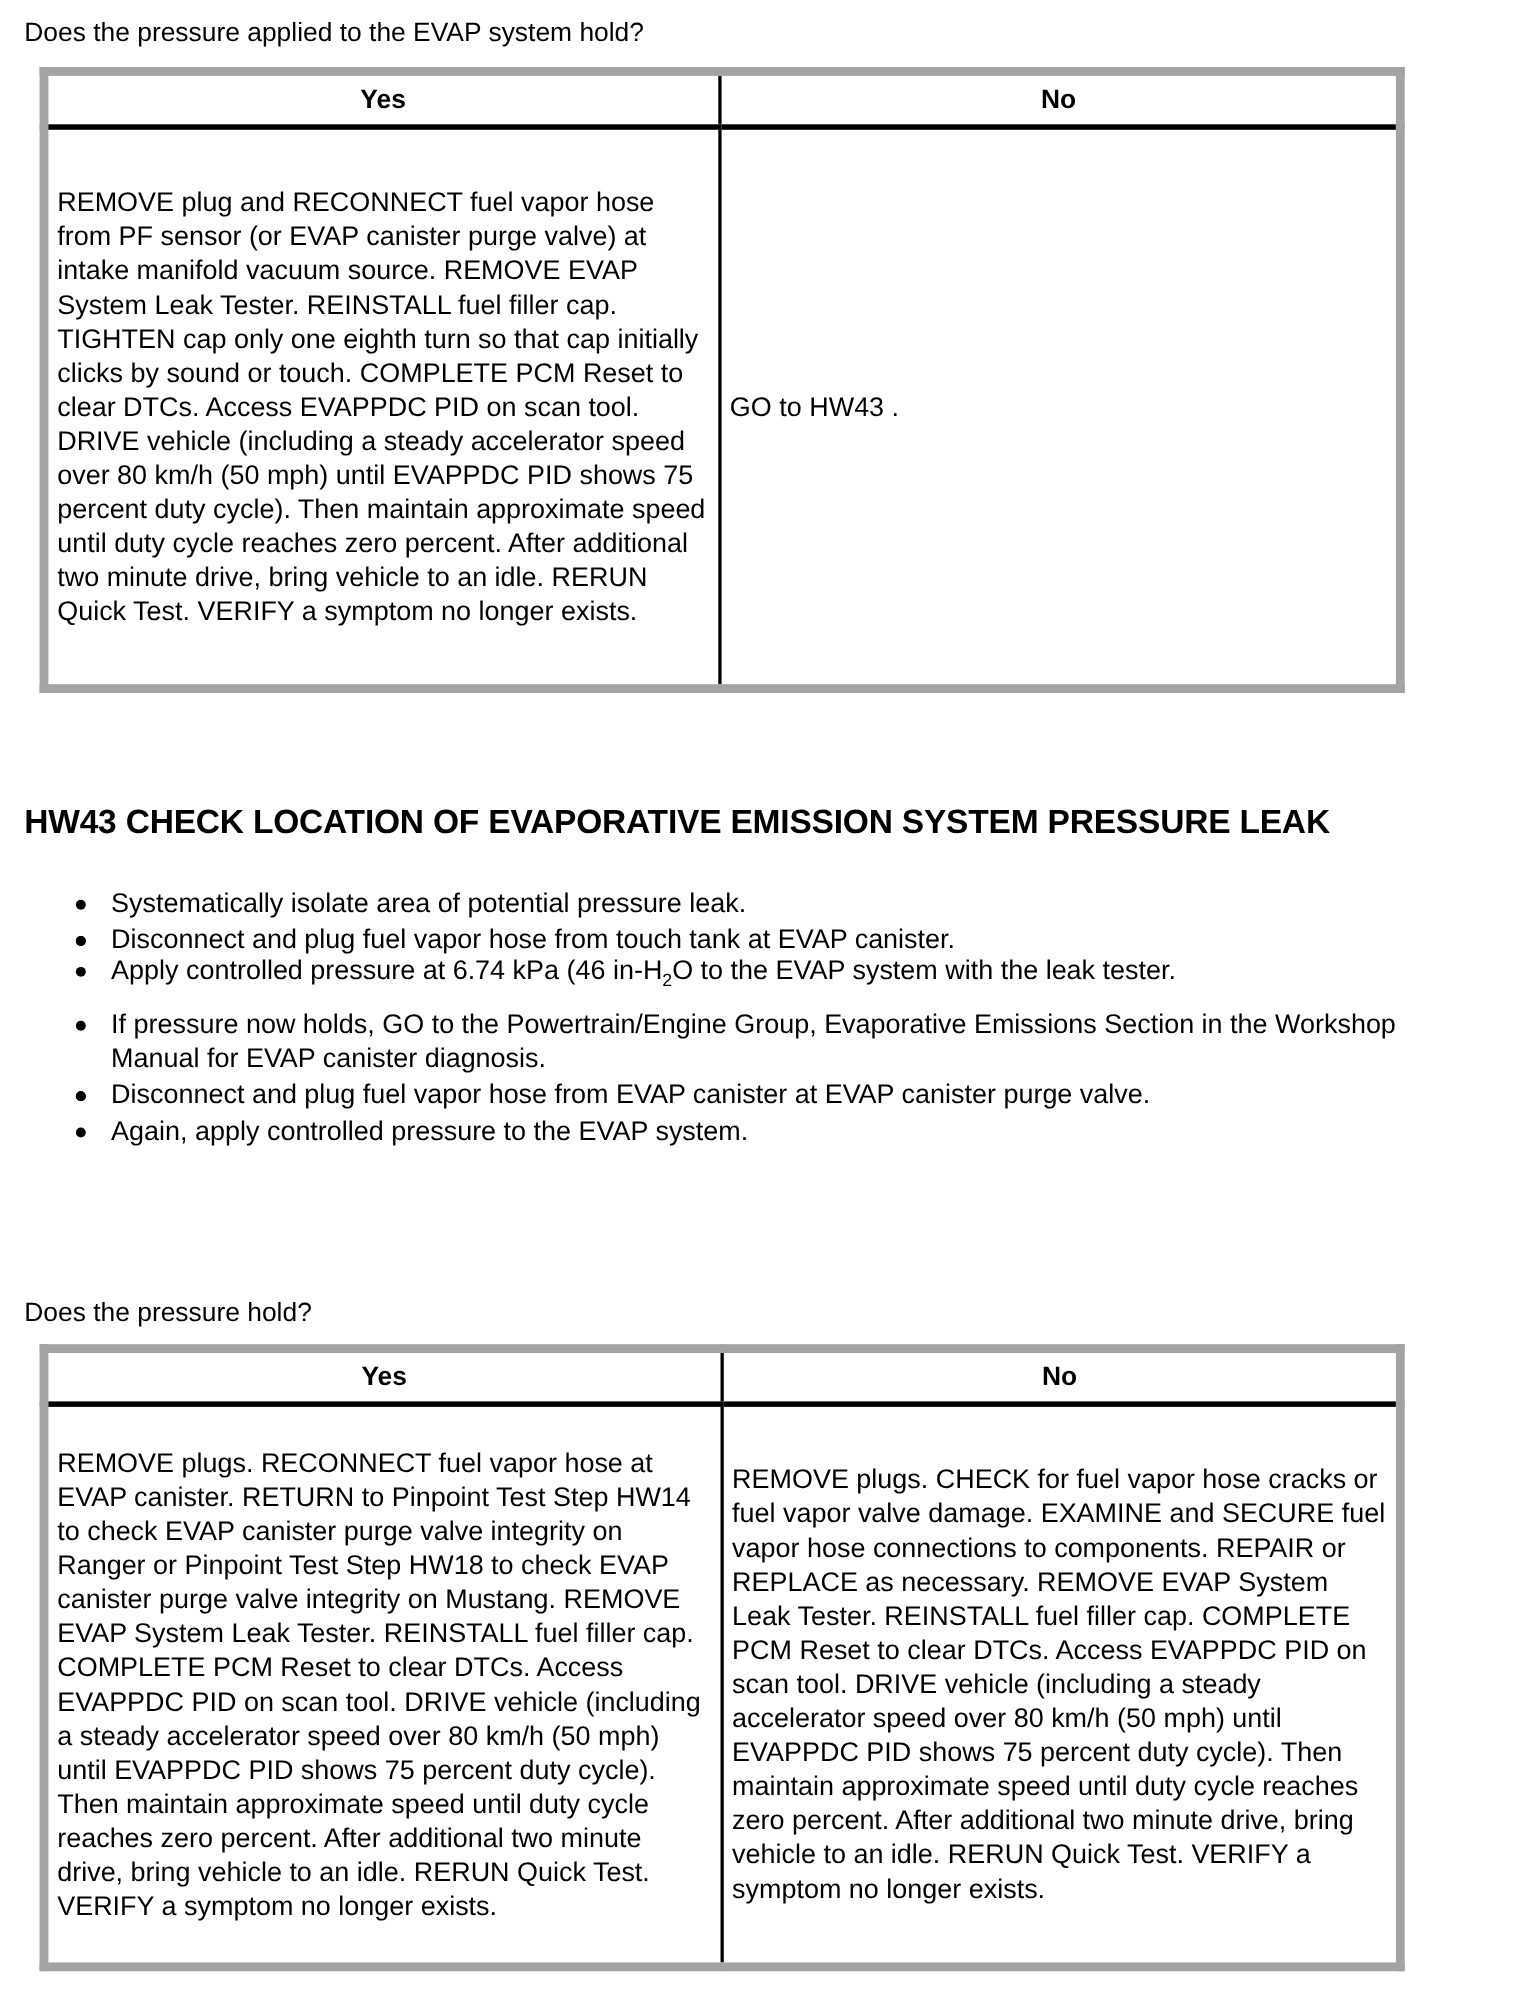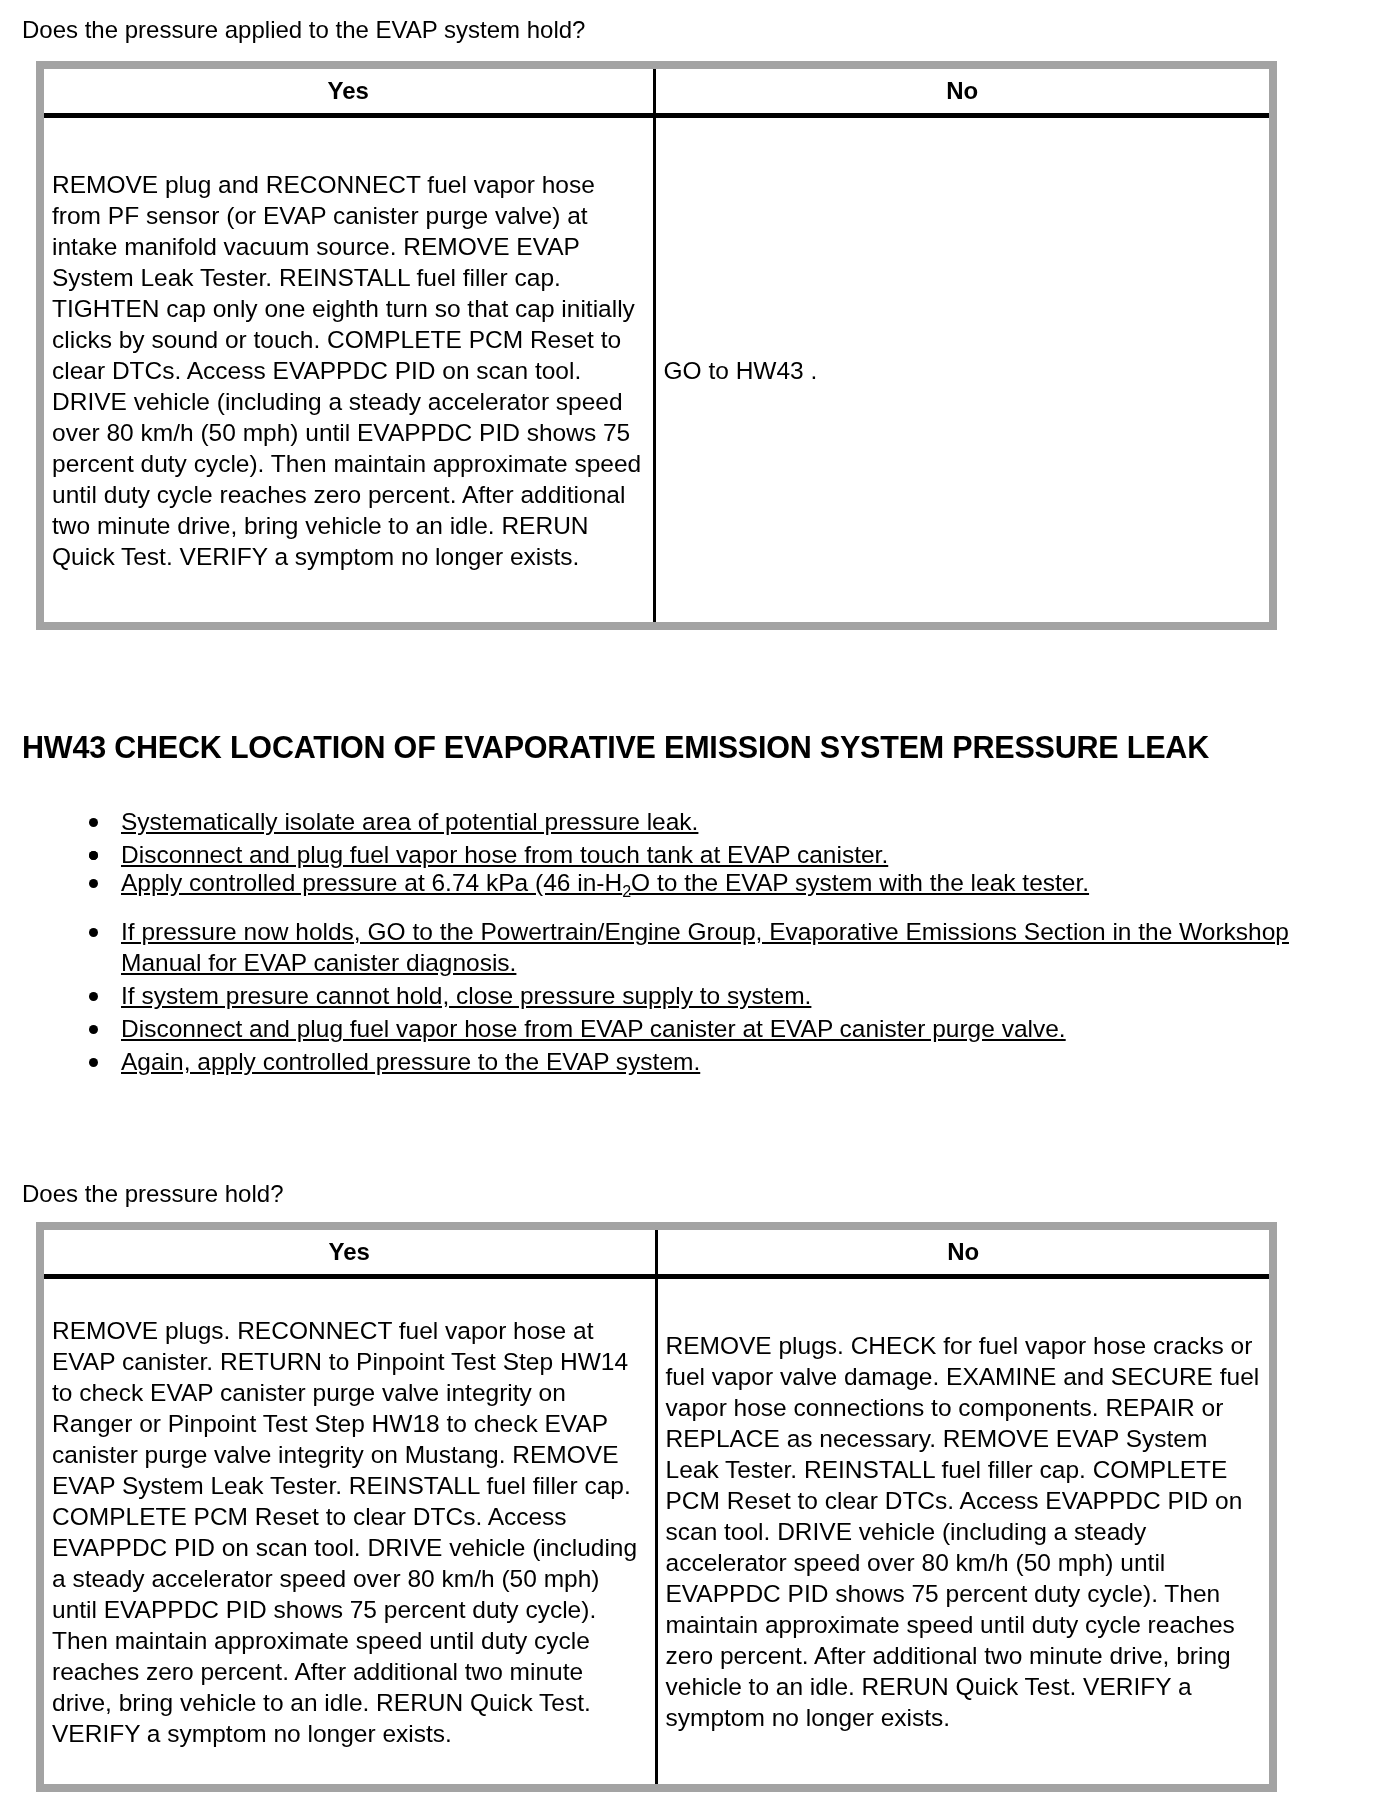--- a/index.html
+++ b/index.html
@@ -20,22 +20,22 @@
     }
     table.yn td {
       font-size: 24.5px; line-height: 31px; border: 3px solid #000;
       padding: 2px 6px 2px 8px; vertical-align: middle; text-align: left;
     }
     .heading {
       position: absolute; left: 22px; top: 730px; margin: 0;
       font-weight: bold; font-size: 30.5px; letter-spacing: -0.2px;
     }
     ul.steps {
-      position: absolute; left: 76px; top: 806px; margin: 0; padding: 0;
-      list-style: none; width: 1290px; text-decoration: underline;
+      position: absolute; left: 56px; top: 806px; margin: 0; padding: 0;
+      list-style: none; width: 1290px;
     }
     ul.steps li {
       position: relative; padding-left: 45px; font-size: 24.5px; line-height: 31px;
     }
     ul.steps li .bullet {
       position: absolute; left: 13px; top: 12px; width: 9px; height: 9px;
       background: #000; border-radius: 50%;
     }
     sub { font-size: 16px; line-height: 0; vertical-align: -6px; }
   </style>
@@ -62,21 +62,21 @@
   </table>
 
 <h2 class="heading">HW43 CHECK LOCATION OF EVAPORATIVE EMISSION SYSTEM PRESSURE LEAK</h2>
 
 <ul class="steps">
   <li><span class="bullet"></span><span>Systematically isolate area of potential pressure leak.</span></li>
   <li style="margin-top:2px;"><span class="bullet"></span></li>
   <li style="margin-top:2px;"><span class="bullet"></span><span>Disconnect and plug fuel vapor hose from touch tank at EVAP canister.</span></li>
   <li style="margin-top:-3px;"><span class="bullet"></span><span>Apply controlled pressure at 6.74 kPa (46 in-H</span><sub>2</sub><span>O to the EVAP system with the leak tester.</span></li>
   <li style="margin-top:18px;"><span class="bullet"></span><span>If pressure now holds, GO to the Powertrain/Engine Group, Evaporative Emissions Section in the Workshop Manual for EVAP canister diagnosis.</span></li>
-  <li style="margin-top:2px;"><span class="bullet"></span><span>If system presure cannot hold, close pressure supply to system.</span></li>
+  <li style="margin-top:2px;"><span class="bullet"></span></li>
   <li style="margin-top:2px;"><span class="bullet"></span><span>Disconnect and plug fuel vapor hose from EVAP canister at EVAP canister purge valve.</span></li>
   <li style="margin-top:2px;"><span class="bullet"></span><span>Again, apply controlled pressure to the EVAP system.</span></li>
 </ul>
 
 <p class="question" style="top:1180px;">Does the pressure hold?</p>
 
 <table class="yn" style="top:1222px; width:1233px; height:570px;">
   <colgroup>
       <col style="width:616px">
       <col style="width:617px">

